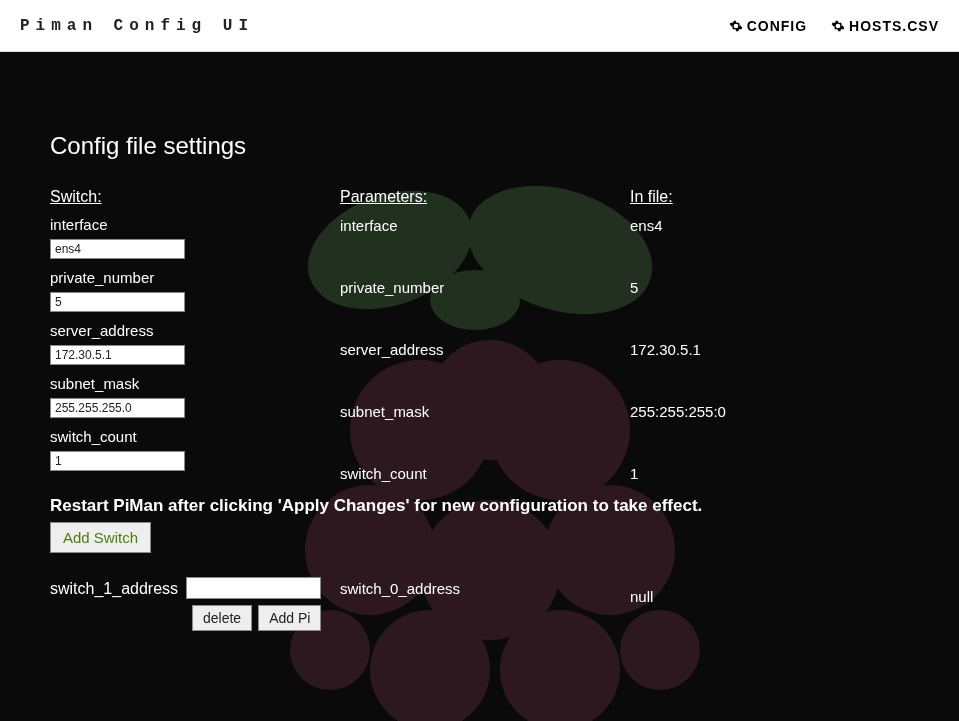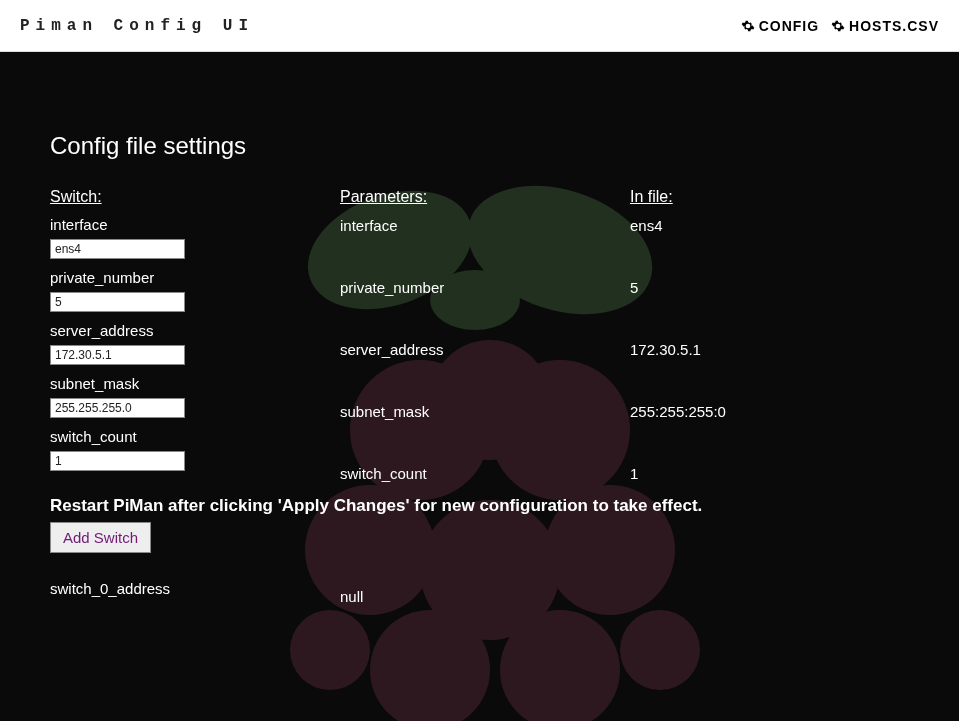--- a/index.html
+++ b/index.html
@@ -25,21 +25,21 @@
     }
     .brand {
       font-family: "Courier New", monospace;
       letter-spacing: 6px;
       font-size: 16px;
       color: #222;
       font-weight: 700;
     }
     .nav {
       display: flex;
-      gap: 12px;
+      gap: 24px;
     }
     .nav-item {
       display: flex;
       align-items: center;
       gap: 4px;
       font-size: 14px;
       font-weight: 600;
       color: #000;
       letter-spacing: 1px;
       cursor: pointer;
@@ -107,21 +107,21 @@
       font-size: 17px;
       font-weight: 600;
       margin-top: 6px;
       margin-bottom: 6px;
     }
     .btn {
       background: #eee;
       border: 1px solid #888;
       padding: 6px 12px;
       font-size: 15px;
-      color: #701a75;
+      color: #4d7c0f;
       cursor: pointer;
       font-family: Arial, sans-serif;
     }
     .btn-row { display: flex; gap: 8px; margin-bottom: 24px; }
     .switch-label { font-size: 16px; padding-top: 2px;}
     .switch-input {
       width: 135px;
       height: 22px;
       border: 1px solid #888;
       background: #fff;
@@ -233,20 +233,30 @@
   </div>
 
   <div class="below-grid">
     <div class="notice">Restart PiMan after clicking 'Apply Changes' for new configuration to take effect.</div>
     <div class="btn-row">
       <button class="btn">Add Switch</button>
     </div>
 
     <div class="grid">
       <div>
+        <div style="display:flex; gap:8px; align-items:center;">
+          <span class="switch-label">switch_1_address</span>
+          <input class="switch-input" value="" style="">
+        </div>
+        <div style="display:flex; gap:6px; margin-top:6px; margin-left:142px;">
+          <button class="btn-small">delete</button>
+          <button class="btn-small">Add Pi</button>
+        </div>
+      </div>
+      <div>
         <div class="param-value" style="margin-top:2px;">switch_0_address</div>
       </div>
       <div>
         <div class="file-value" style="margin-top:10px;">null</div>
       </div>
     </div>
   </div>
 </div>
 
 </body></html>

